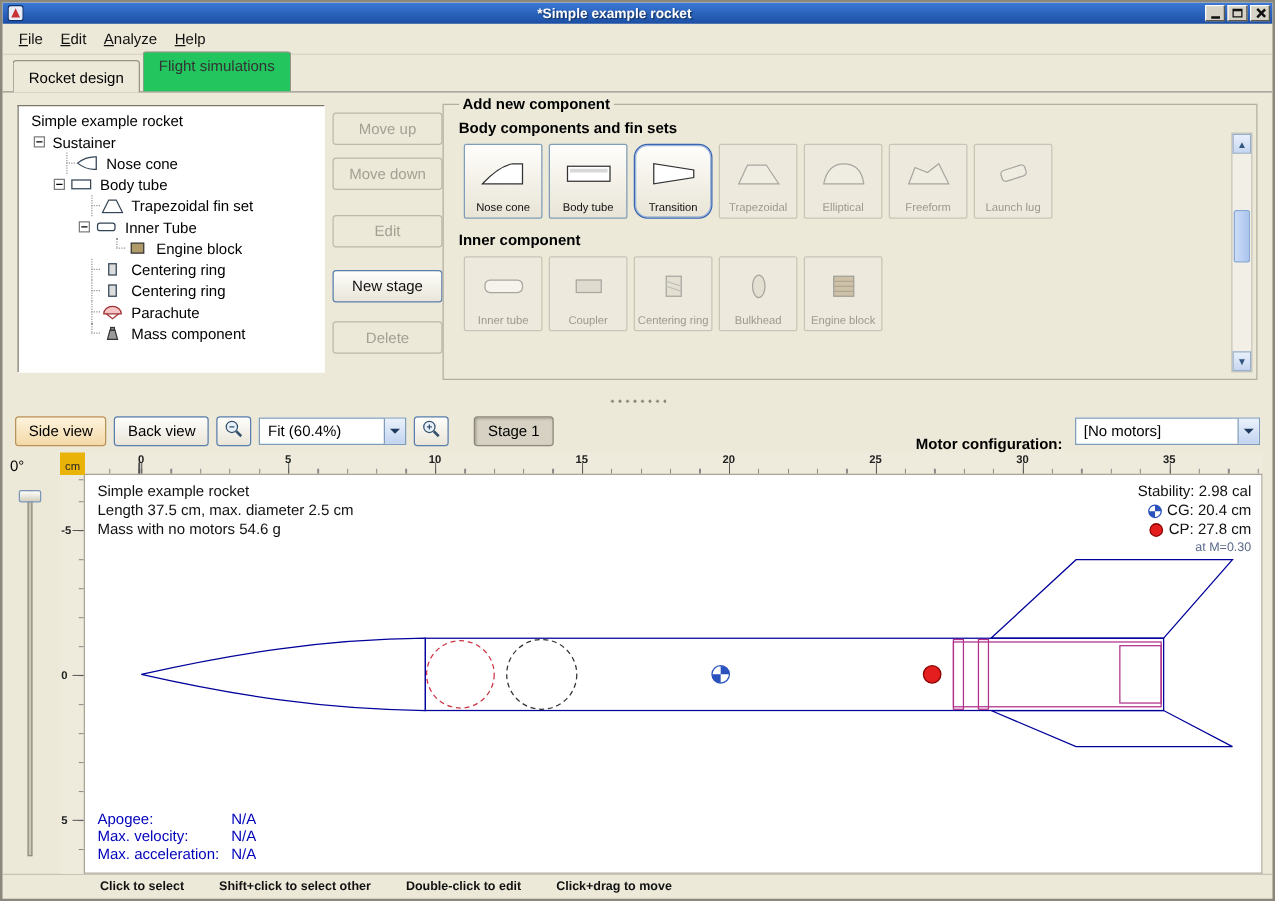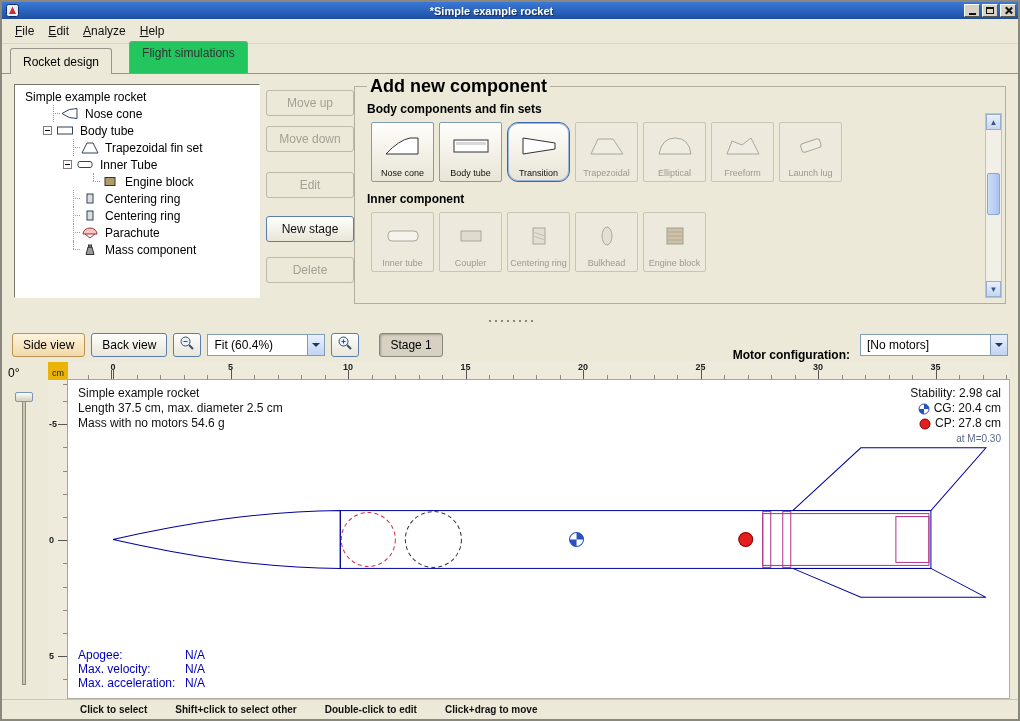--- a/index.html
+++ b/index.html
@@ -43,21 +43,21 @@
   .menubar {
     height:25px; flex:none; display:flex; align-items:center;
     padding-left:6px; border-bottom:1px solid #d8d4c6; font-size:12px;
   }
   .menu-item { display:inline-block; padding:3px 7px; color:#111; }
   .menu-item::first-letter { text-decoration:underline; }
 
   
   .tabrow {
     height:30px; flex:none; display:flex; align-items:flex-end;
-    padding-left:8px; border-bottom:1px solid #98948a; position:relative;gap:15px;
+    padding-left:8px; border-bottom:1px solid #98948a; position:relative;
   }
   .tab {
     font-size:12px; padding:4px 12px 5px; margin-right:2px;
     border:1px solid #98948a; border-bottom:none;
     border-radius:3px 3px 0 0; position:relative;
   }
   .tab.active { background:#ece9d8; height:26px; margin-bottom:-1px; padding-top:6px; z-index:2; }
   .tab.inactive { background:#22c55e; height:32px; color:#333; }
 
   
@@ -87,21 +87,21 @@
     border:1px solid #5a7fae; background:linear-gradient(#fefefc,#e9e5d8);
     color:#111;
   }
   .abtn.disabled { border-color:#bcb8aa; color:#a3a094; background:#ece9d8; }
   .gap10{margin-top:10px} .gap20{margin-top:20px} .gap18{margin-top:18px} .gap15{margin-top:15px}
 
   .add-comp {
     position:absolute; left:352px; right:12px; top:2px; bottom:10px;
     border:1px solid #b3afa0; padding:2px 10px 4px 10px;
   }
-  .add-comp legend { font-size:18px; font-weight:bold; padding:0 3px; margin-left:2px; }
+  .add-comp legend { font-size:12px; font-weight:bold; padding:0 3px; margin-left:2px; }
   .section-label { font-size:12px; font-weight:bold; margin:3px 0 6px 2px; }
   .btn-row { display:flex; gap:5px; margin-left:6px; }
   .comp-btn {
     width:63px; height:60px; display:flex; flex-direction:column; align-items:center;
     font-family:inherit; border-radius:2px;
     border:1px solid #7f9db9; background:linear-gradient(#fffefb,#e8e4d6);
   }
   .comp-btn .cicon { margin:auto; }
   .comp-btn .clabel { font-size:9px; line-height:10px; margin-bottom:3px; color:#111; text-align:center; }
   .comp-btn.focus { border-color:#3a66b0; box-shadow:0 0 0 1px #9db6dd inset;border-radius:11px; }
@@ -240,20 +240,24 @@
     <div class="tab active">Rocket design</div>
     <div class="tab inactive">Flight simulations</div>
   </div>
 
   <div class="top-area">
 
     <div class="tree-panel">
       <div class="tree-row" style="padding-left:6px">
         <span class="tree-label">Simple example rocket</span>
       </div>
+      <div class="tree-row" style="padding-left:10px">
+        <span class="exp"></span>
+        <span class="tree-label">Sustainer</span>
+      </div>
       <div class="tree-row" style="padding-left:30px">
         <span class="elbow"></span>
         <svg class="ticon" width="18" height="13" viewBox="0 0 18 13">
             <path d="M1 6.5 Q8 1 16 1.5 L16 11.5 Q8 12 1 6.5 Z" fill="#fff" stroke="#334455"></path>
           </svg>
         <span class="tree-label">Nose cone</span>
       </div>
       <div class="tree-row" style="padding-left:26px">
         <span class="exp"></span>
         <svg class="ticon" width="18" height="13" viewBox="0 0 18 13">

